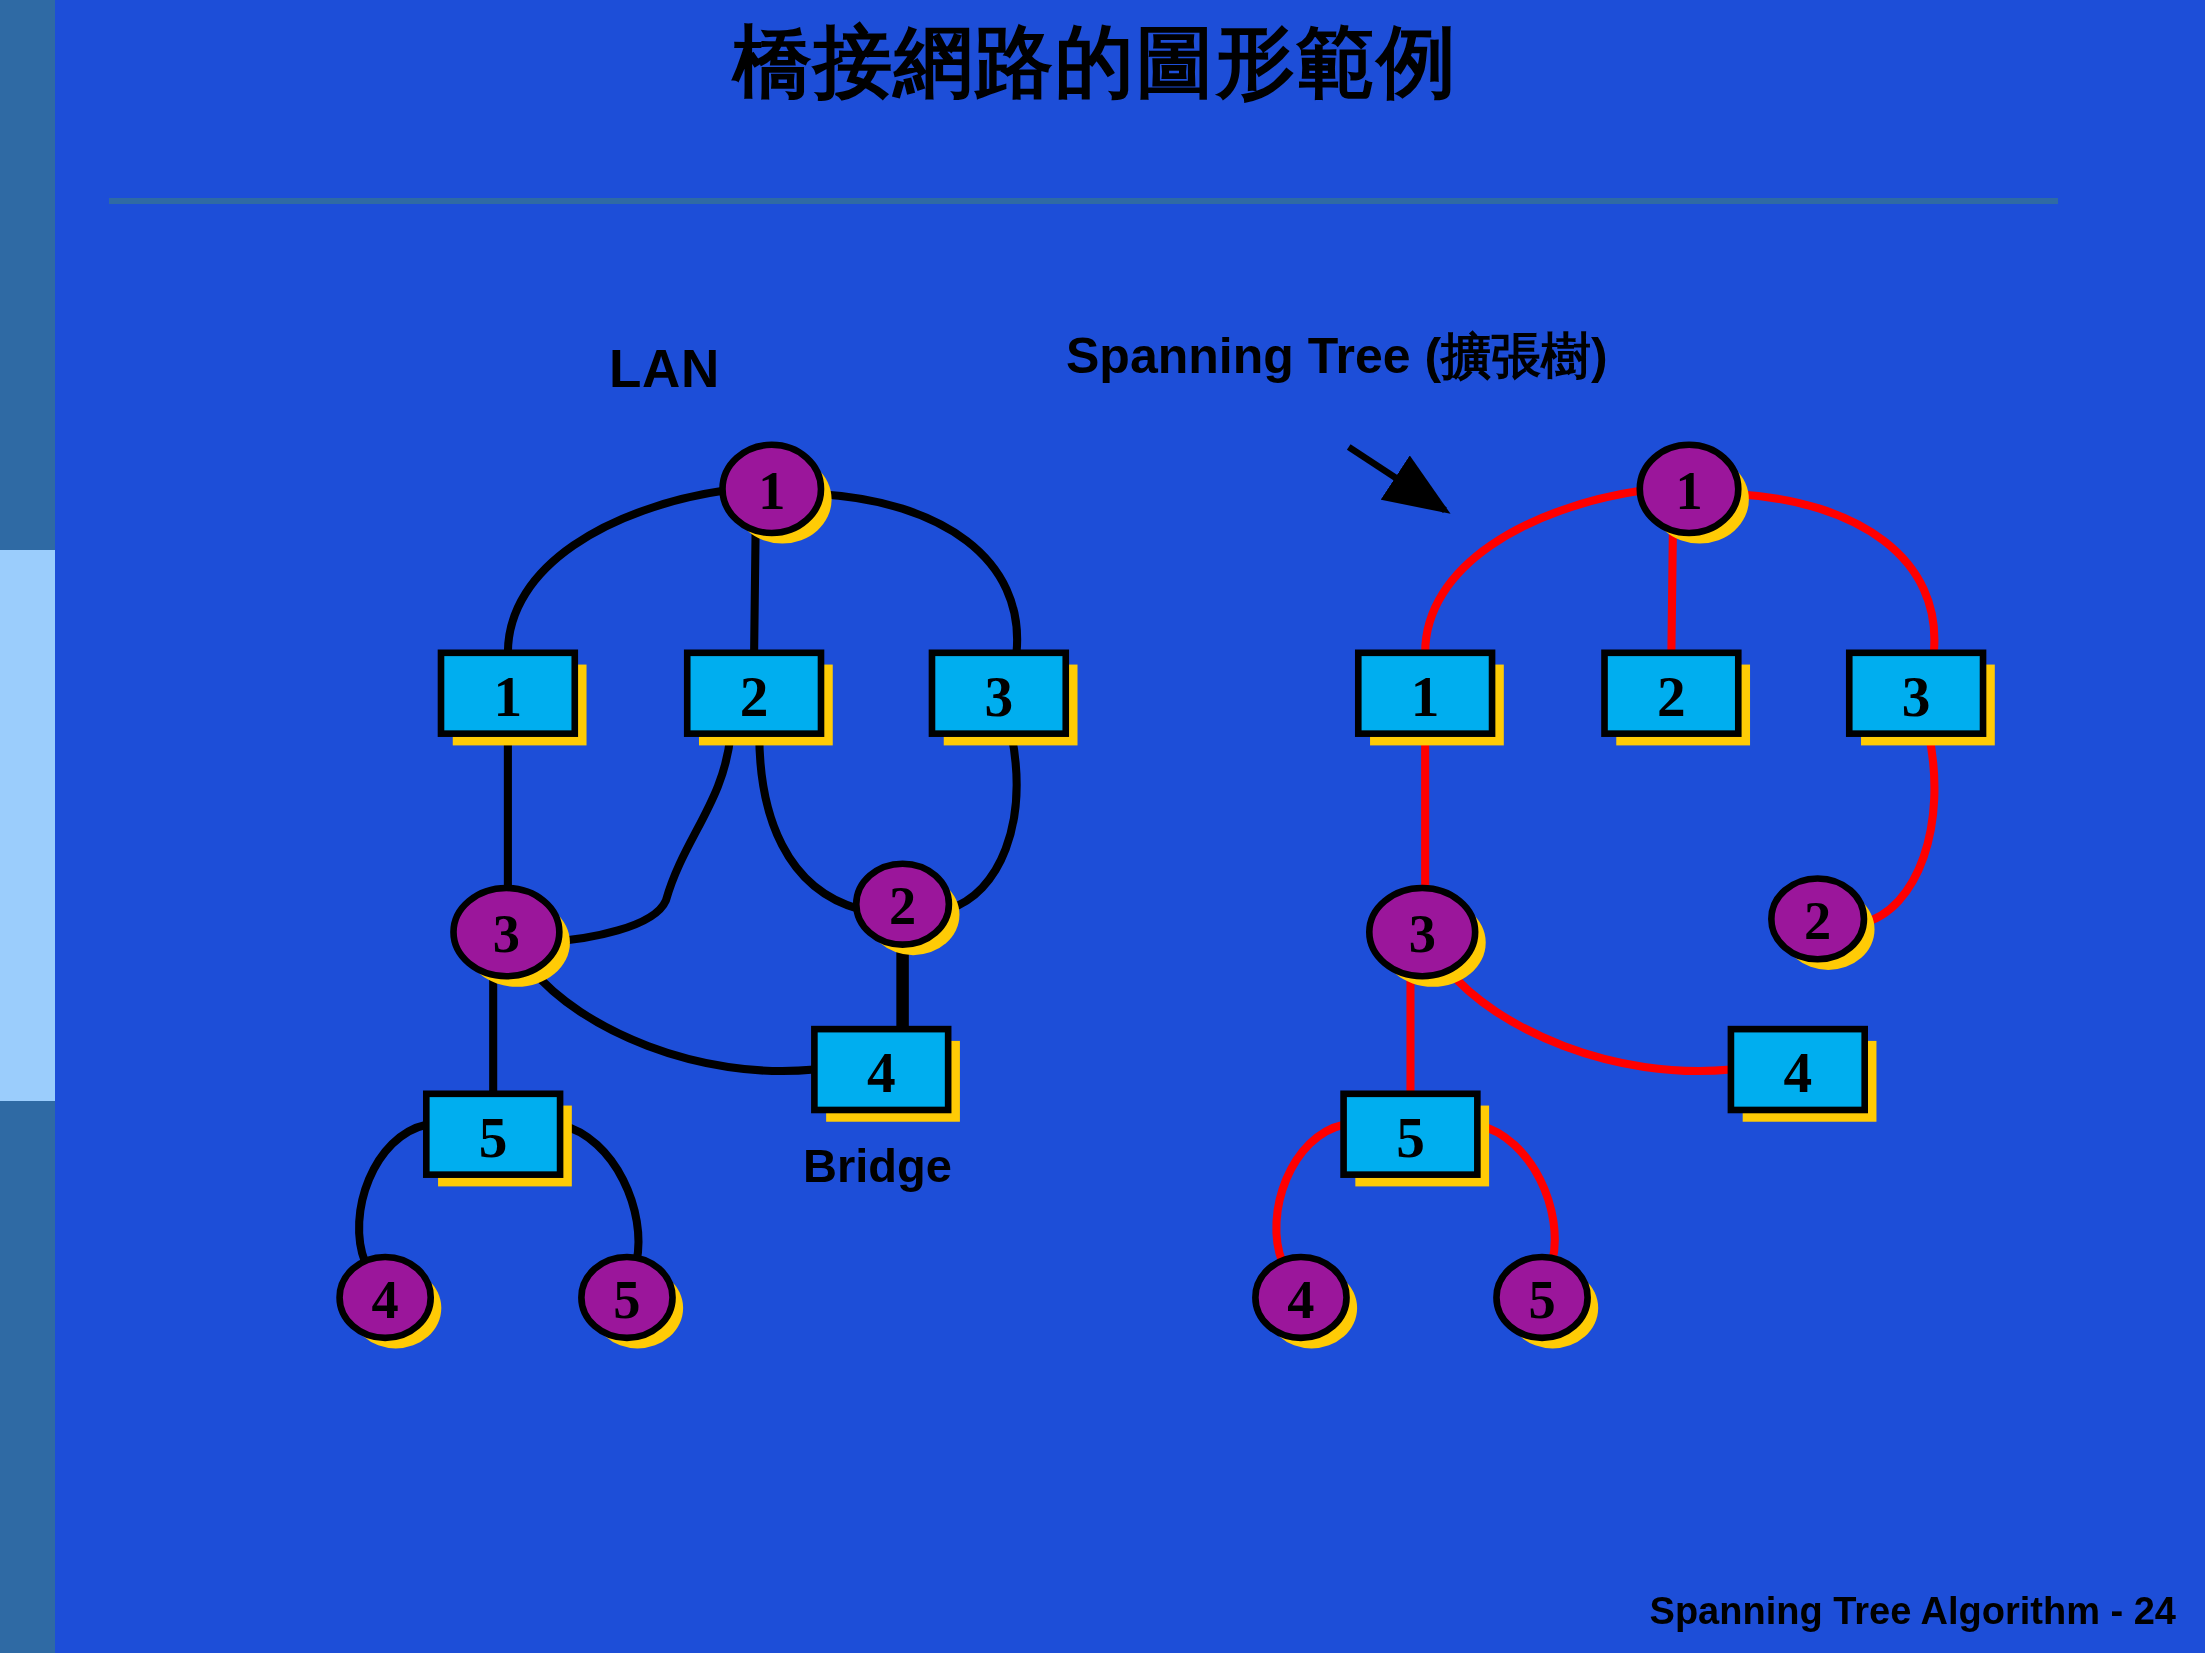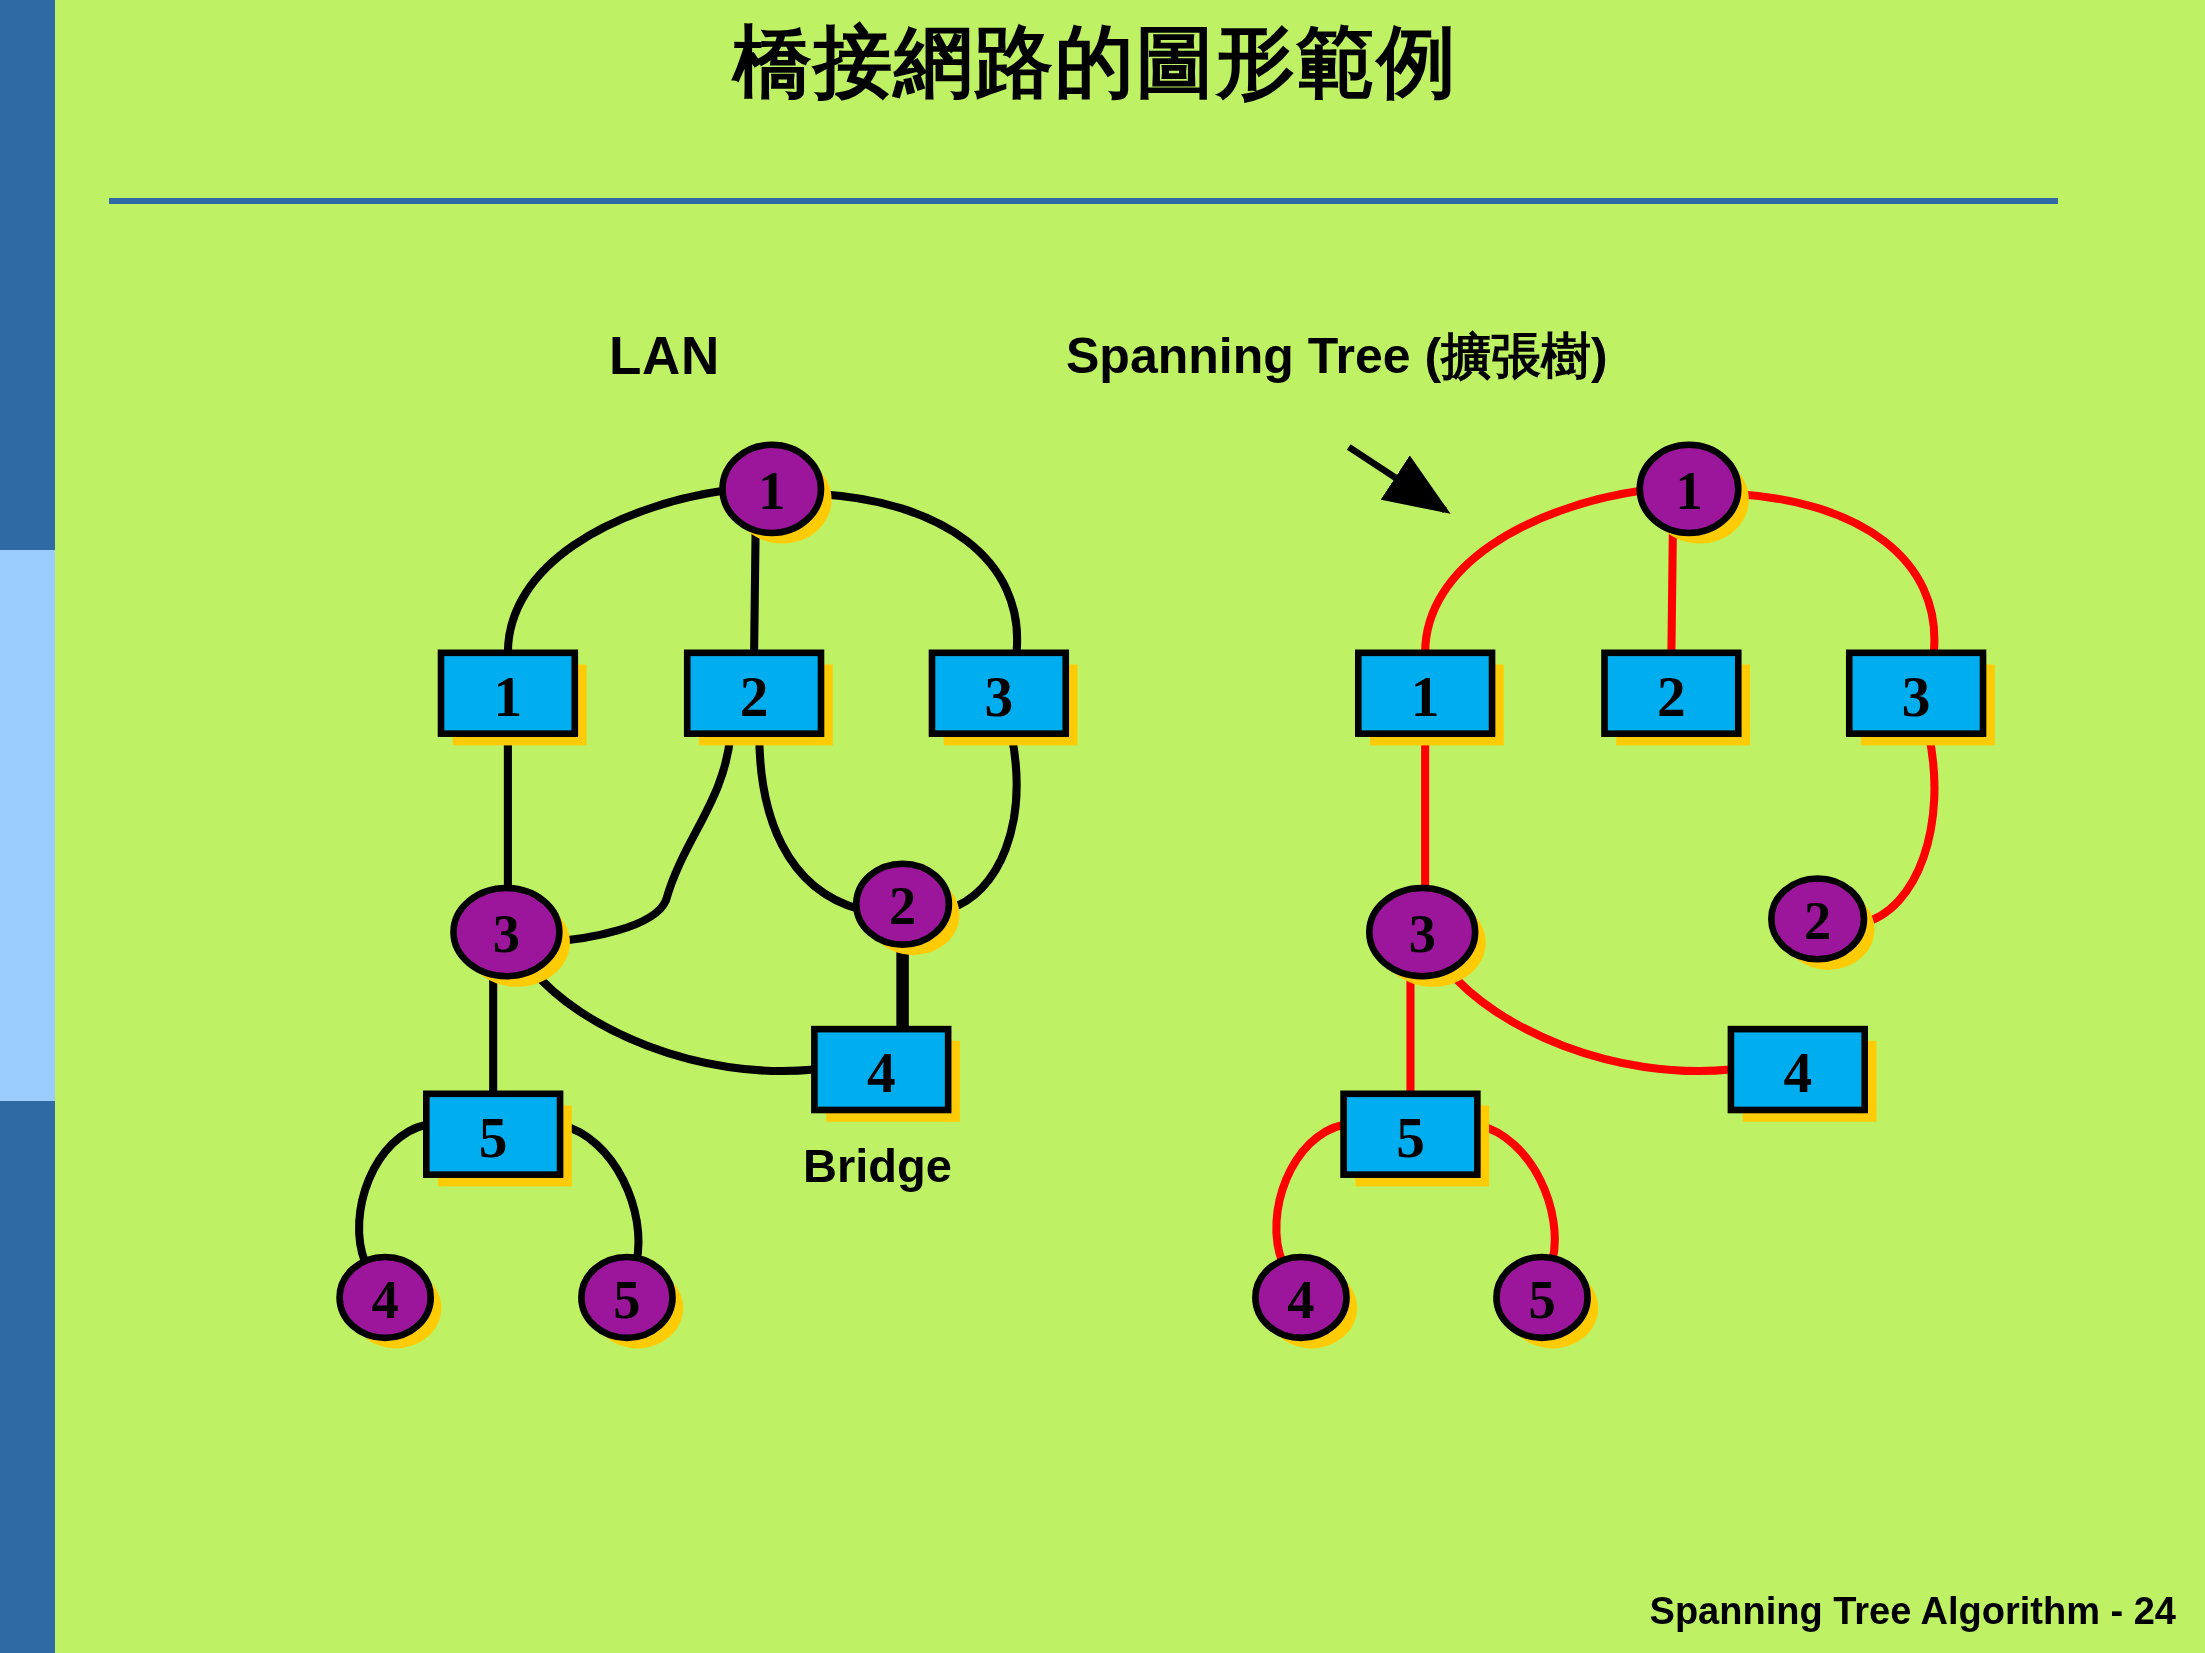--- a/index.html
+++ b/index.html
@@ -3,21 +3,21 @@
 <meta charset="utf-8">
 <style>
   html,body{margin:0;padding:0;}
   body{
     width:2205px;height:1654px;
     background:#ffffff;
     font-family:"Liberation Sans","DejaVu Sans",sans-serif;
     overflow:hidden;
     position:relative;
   }
-  #slide{position:absolute;inset:0;background:#bef264;}
+  #slide{position:absolute;inset:0;background:#1d4ed8;}
 
   
   .sidebar{position:absolute;left:0;top:0;width:55px;height:1654px;}
   .band{position:absolute;left:0;width:55px;}
   .band-a{top:0;height:550px;background:#2F6AA4;}
   .band-b{top:550px;height:551px;background:#9BCDFC;}
   .band-c{top:1101px;height:553px;background:#2F6AA4;}
 
   
   .title{
@@ -28,21 +28,21 @@
     letter-spacing:1.5px;
     white-space:nowrap;
   }
   .rule{
     position:absolute;left:109px;top:198px;width:1949px;height:5.9px;
     background:#2F6AA4;
   }
 
   
   .lbl{position:absolute;color:#000000;font-weight:bold;white-space:nowrap;}
-  .lbl-lan{left:609px;top:325px;font-size:53px;letter-spacing:0.7px;}
+  .lbl-lan{left:609px;top:338px;font-size:53px;letter-spacing:0.7px;}
   .lbl-bridge{left:803px;top:1138px;font-size:47px;}
   .lbl-span{left:1066px;top:323px;font-size:50px;}
 
   .footer{
     position:absolute;right:29px;bottom:20.6px;
     font-size:38px;font-weight:bold;color:#000000;white-space:nowrap;
   }
 
   
   svg.graph{position:absolute;left:0;top:0;width:2205px;height:1654px;

